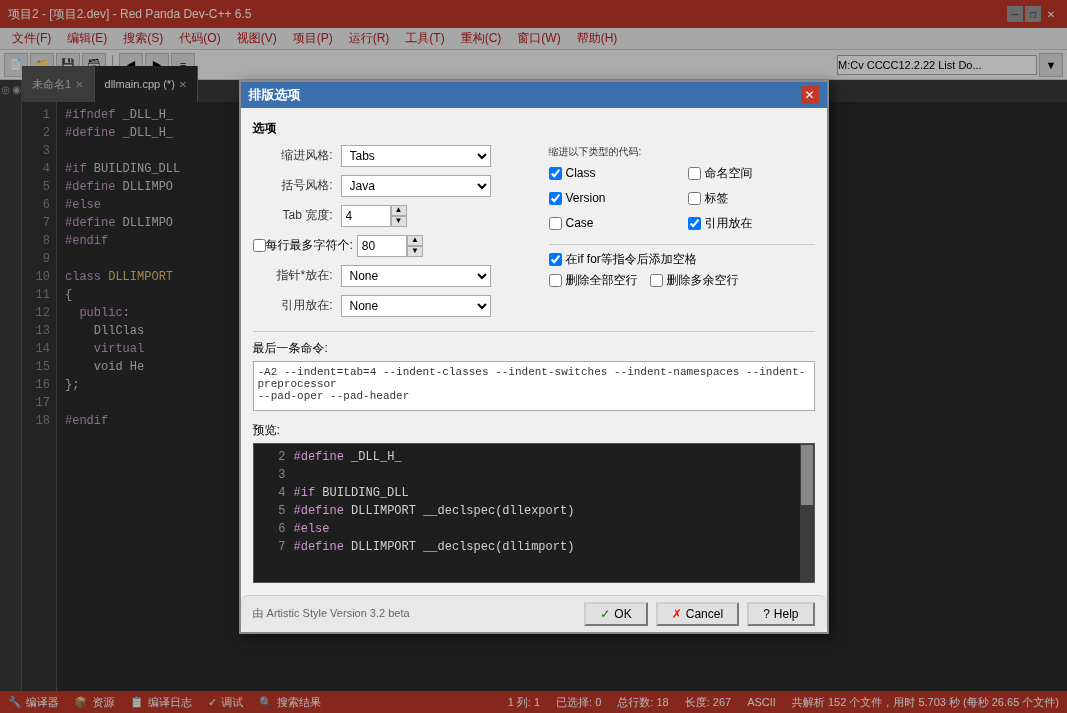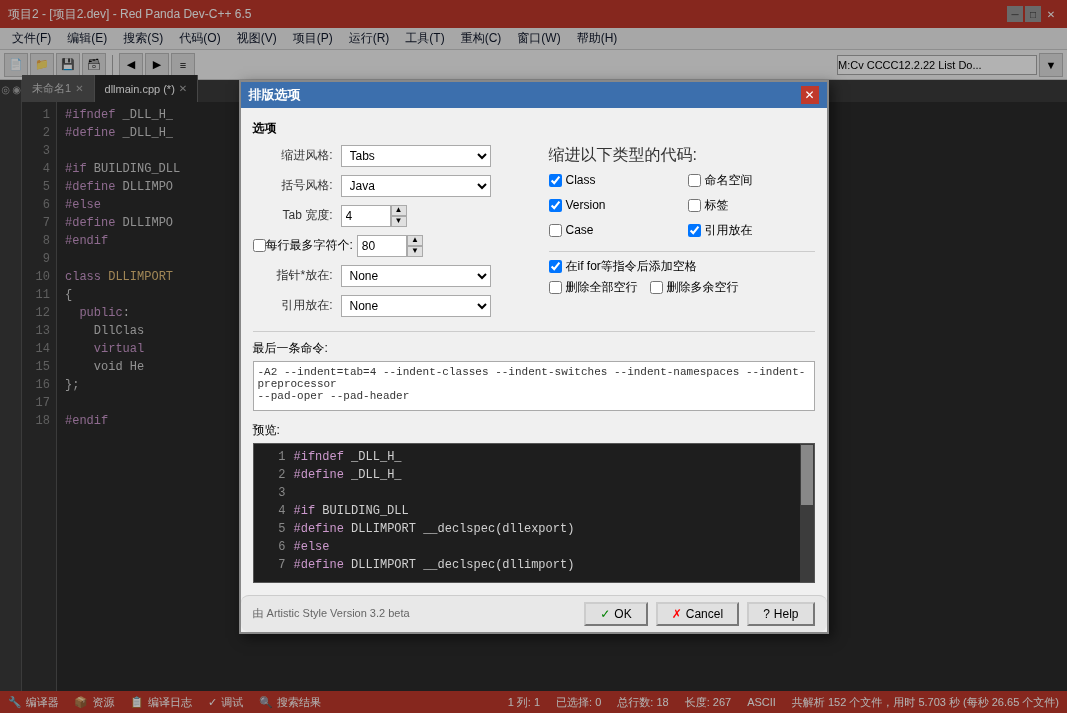--- a/index.html
+++ b/index.html
@@ -40,21 +40,21 @@
       height: 22px;
       display: flex;
       align-items: center;
       padding: 0 4px;
       border-bottom: 1px solid #ccc;
     }
     .menu-item {
       padding: 2px 8px;
       font-size: 12px;
       cursor: pointer;
-      color: #0f172a;
+      color: #b91c1c;
     }
 
     
     .toolbar {
       background: #f5f5f5;
       height: 30px;
       display: flex;
       align-items: center;
       padding: 0 4px;
       border-bottom: 1px solid #ccc;
@@ -95,21 +95,21 @@
       height: 22px;
       align-items: flex-end;
     }
     .tab {
       padding: 2px 10px;
       background: #555;
       color: #ccc;
       font-size: 11px;
       cursor: pointer;
       border-right: 1px solid #666;
-      height: 27px;
+      height: 36px;
       display: flex; align-items: center;
     }
     .tab.active {
       background: #2b2b2b;
       color: #fff;
     }
     .tab-close { margin-left: 4px; color: #aaa; font-size: 10px; }
 
     
     .code-editor {
@@ -256,21 +256,21 @@
     
     .two-col {
       display: flex;
       gap: 16px;
     }
     .col-left { flex: 0 0 280px; }
     .col-right { flex: 1; }
 
     
     .right-title {
-      font-size: 16px;
+      font-size: 10px;
       margin-bottom: 6px;
       color: #333;
     }
     .checkbox-grid {
       display: grid;
       grid-template-columns: 1fr 1fr;
       gap: 4px 12px;
       margin-bottom: 8px;
     }
 
@@ -652,21 +652,20 @@
 
       <div class="last-cmd-section">
         <span>最后一条命令:</span>
         <textarea class="last-cmd-box" readonly="" style="">-A2 --indent=tab=4 --indent-classes --indent-switches --indent-namespaces --indent-preprocessor
 --pad-oper --pad-header</textarea>
       </div>
 
       <div class="preview-section">
         <span>预览:</span>
         <div class="preview-box">
-          <div><span class="preview-line-nums">1</span><span class="preview-prep">#ifndef</span> _DLL_H_</div>
           <div><span class="preview-line-nums">2</span><span class="preview-prep">#define</span> _DLL_H_</div>
           <div><span class="preview-line-nums">3</span></div>
           <div><span class="preview-line-nums">4</span><span class="preview-prep">#if</span> BUILDING_DLL</div>
           <div><span class="preview-line-nums">5</span><span class="preview-prep">#define</span> DLLIMPORT __declspec(dllexport)</div>
           <div><span class="preview-line-nums">6</span><span class="preview-prep">#else</span></div>
           <div><span class="preview-line-nums">7</span><span class="preview-prep">#define</span> DLLIMPORT __declspec(dllimport)</div>
           <div class="preview-scrollbar">
             <div class="preview-scroll-thumb"></div>
           </div>
         </div>

